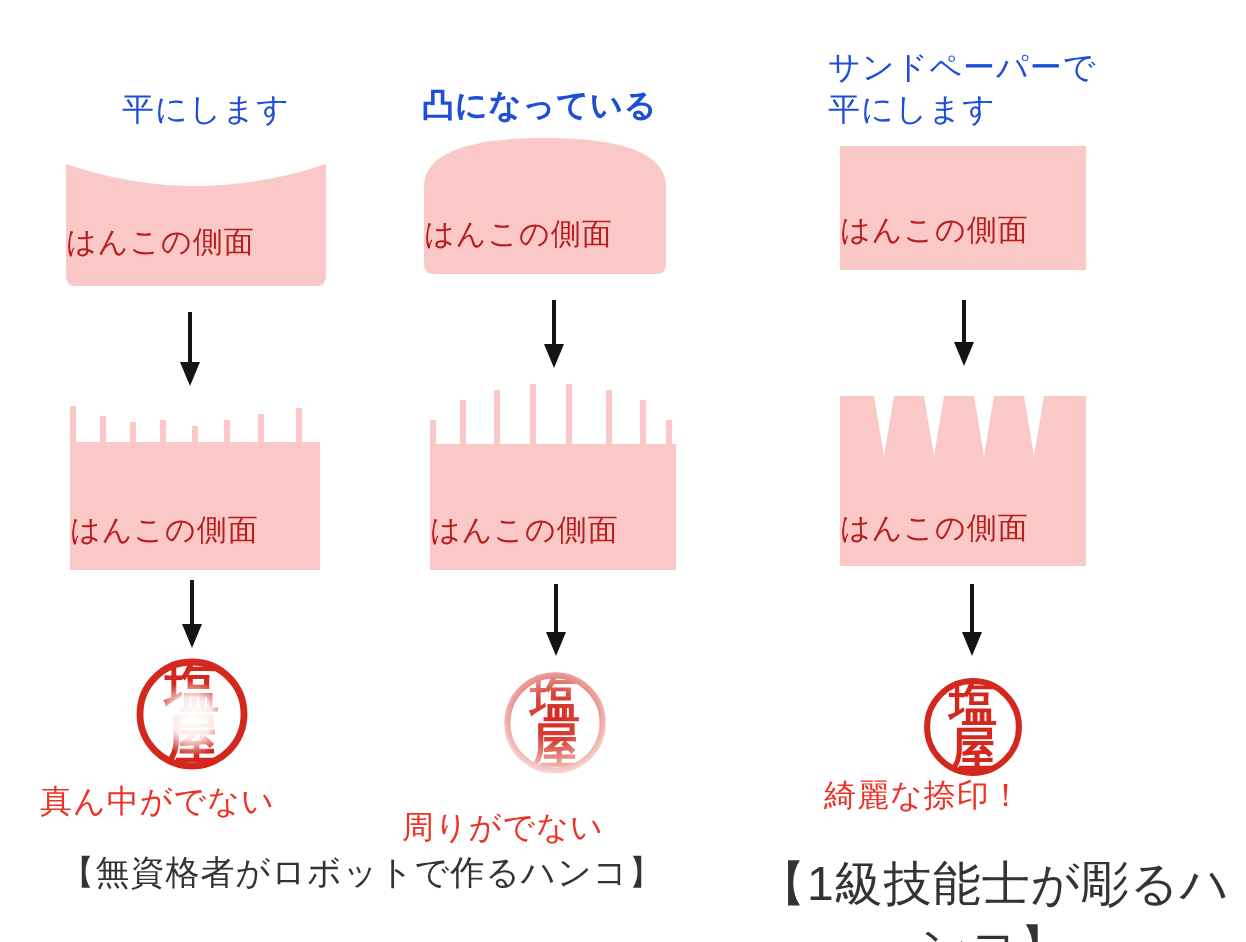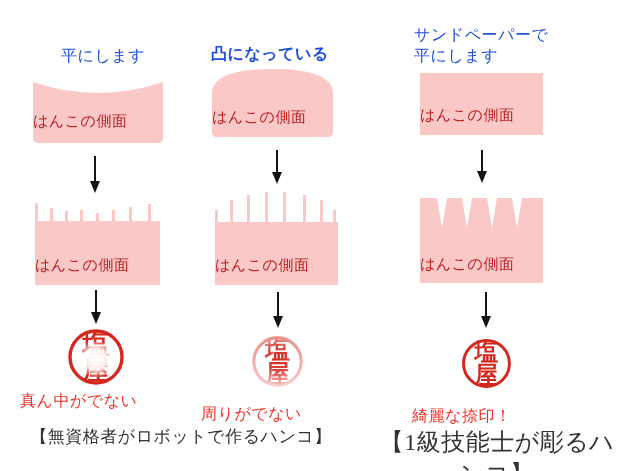--- a/index.html
+++ b/index.html
@@ -24,21 +24,21 @@
   .stamp .ring { fill:none; stroke:var(--stamp-red); stroke-width:3.4; }
   .stamp text {
     fill:var(--stamp-red); font-weight:bold; text-anchor:middle;
     font-size:27px; font-family:"DejaVu Sans",sans-serif;
   }
   .red-caption {
     position:absolute; width:152px; text-align:left; font-size:16px;
     color:var(--caption-red); letter-spacing:0.5px;
   }
   .footer-caption {
-    position:absolute; color:#333333; text-align:center; letter-spacing:0.5px;font-family:Liberation Serif, serif;
+    position:absolute; color:#333333; text-align:center; letter-spacing:0.5px;
   }
   .footer-left { left:28px; top:425px; width:306px; font-size:17px; }
   .footer-right { left:372px; top:426px; width:250px; font-size:24px; }
 </style>
 </head>
 <body>
 
 <div class="canvas">
 
   <svg width="0" height="0" style="position:absolute">
@@ -154,18 +154,18 @@
   </svg>
 
   <svg class="stamp" style="left:460px; top:337px;" width="53" height="53" viewBox="0 0 60 60">
     <g>
       <circle class="ring" cx="30" cy="30" r="26"></circle>
       <text x="30" y="26">塩</text>
       <text x="30" y="52">屋</text>
     </g>
   </svg>
 
-  <div class="red-caption" style="left:412px; top:406px;">綺麗な捺印！</div>
+  <div class="red-caption" style="left:412px; top:388px;">綺麗な捺印！</div>
 
   <div class="footer-caption footer-left">【無資格者がロボットで作るハンコ】</div>
   <div class="footer-caption footer-right">【1級技能士が彫るハンコ】</div>
 
 </div>
 
 </body></html>

